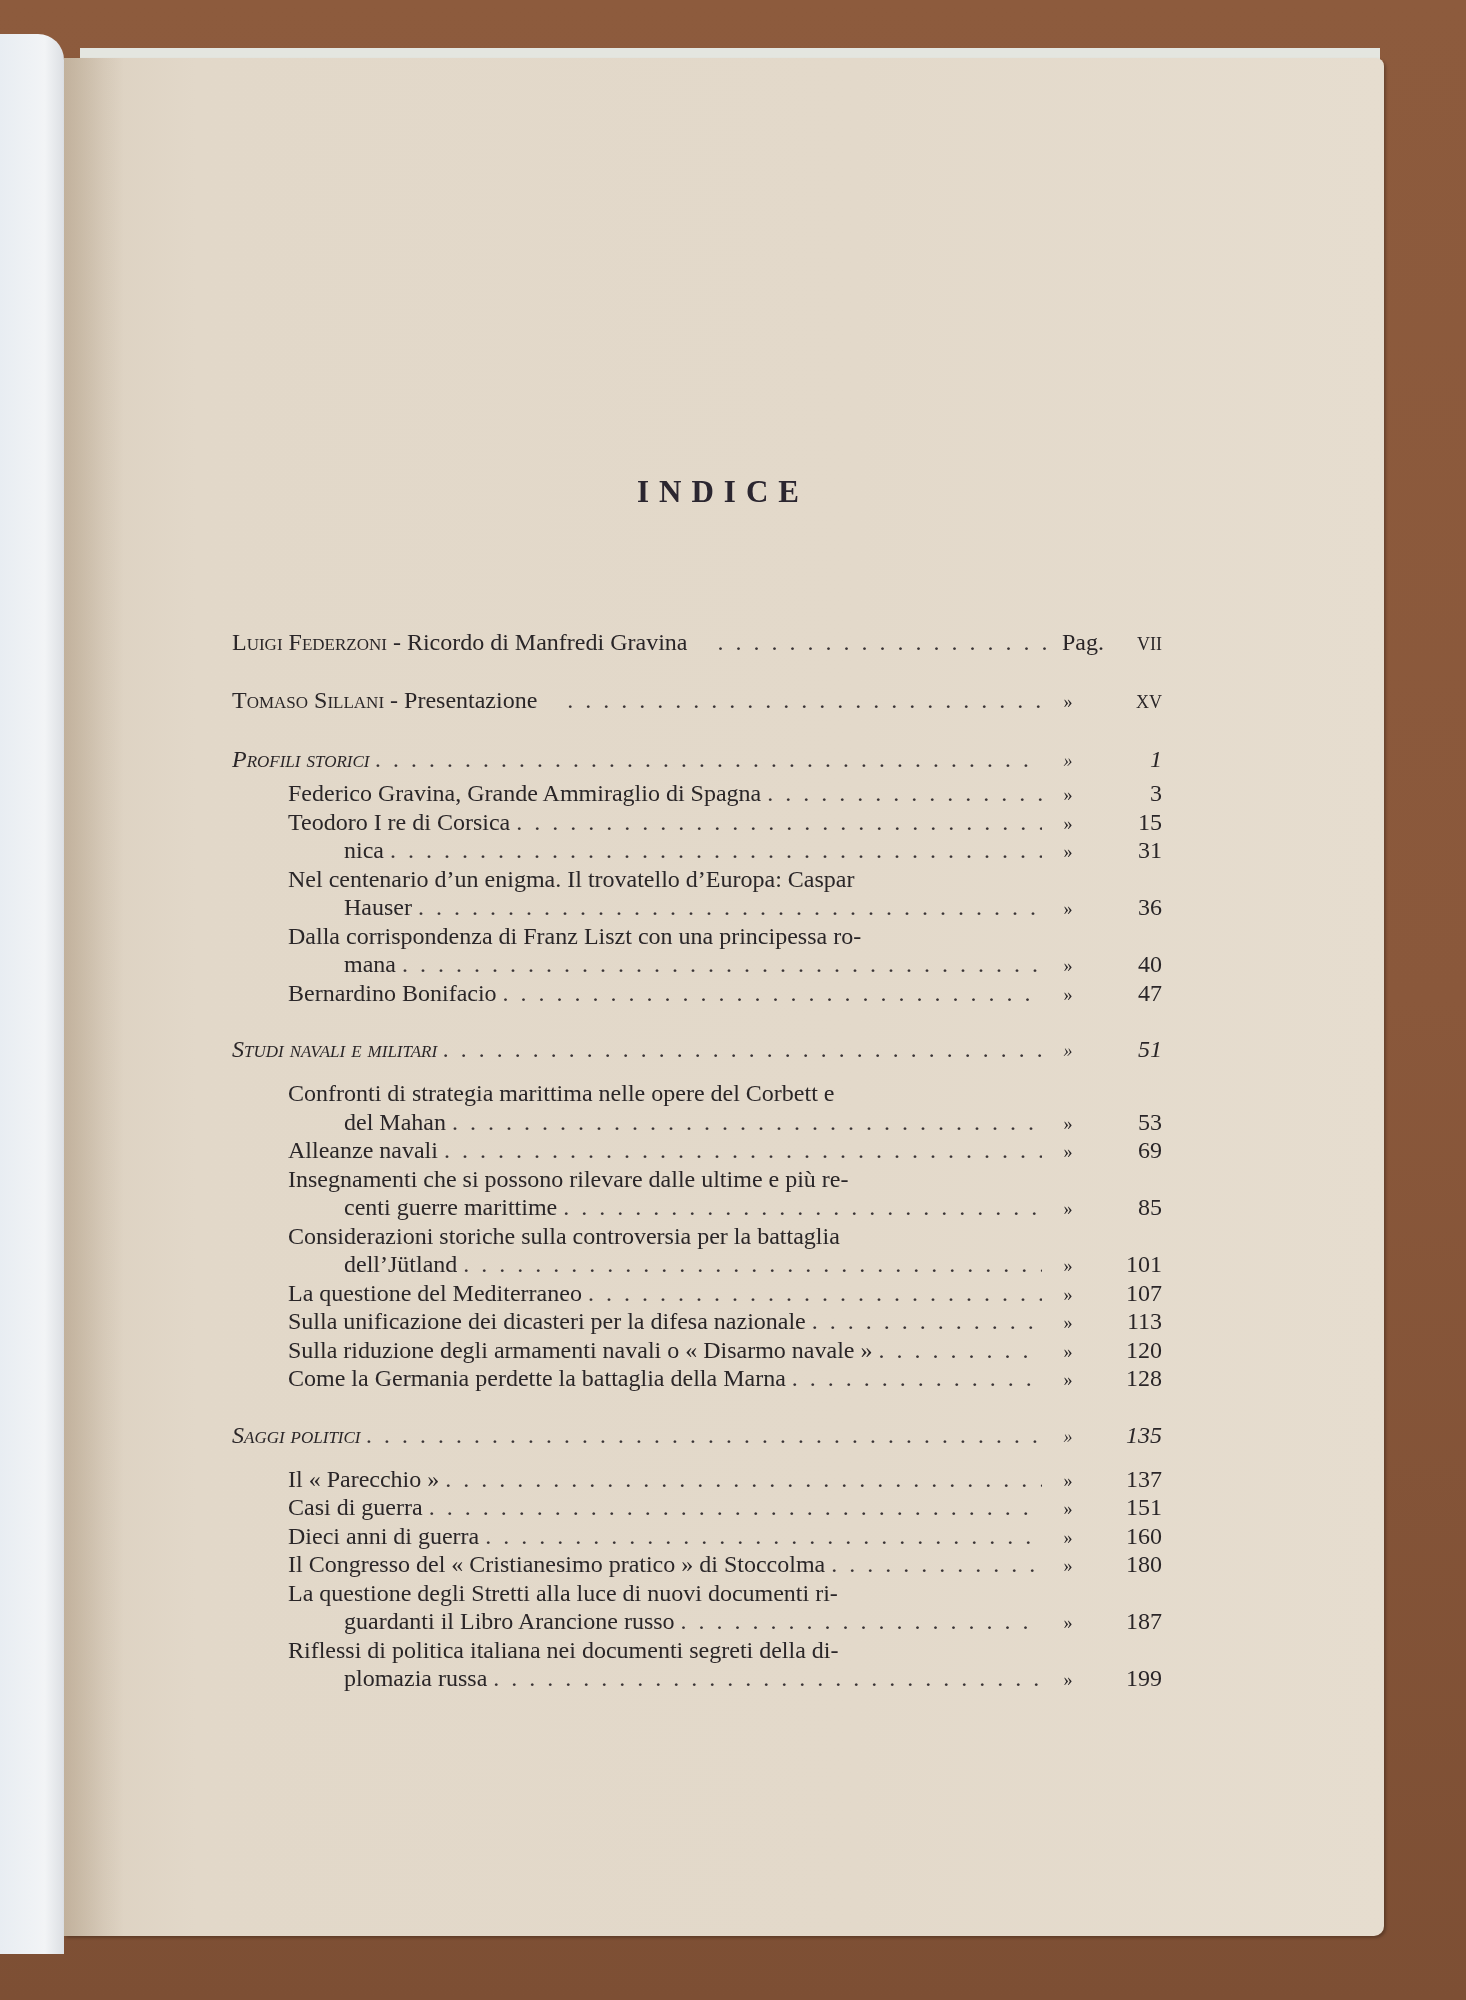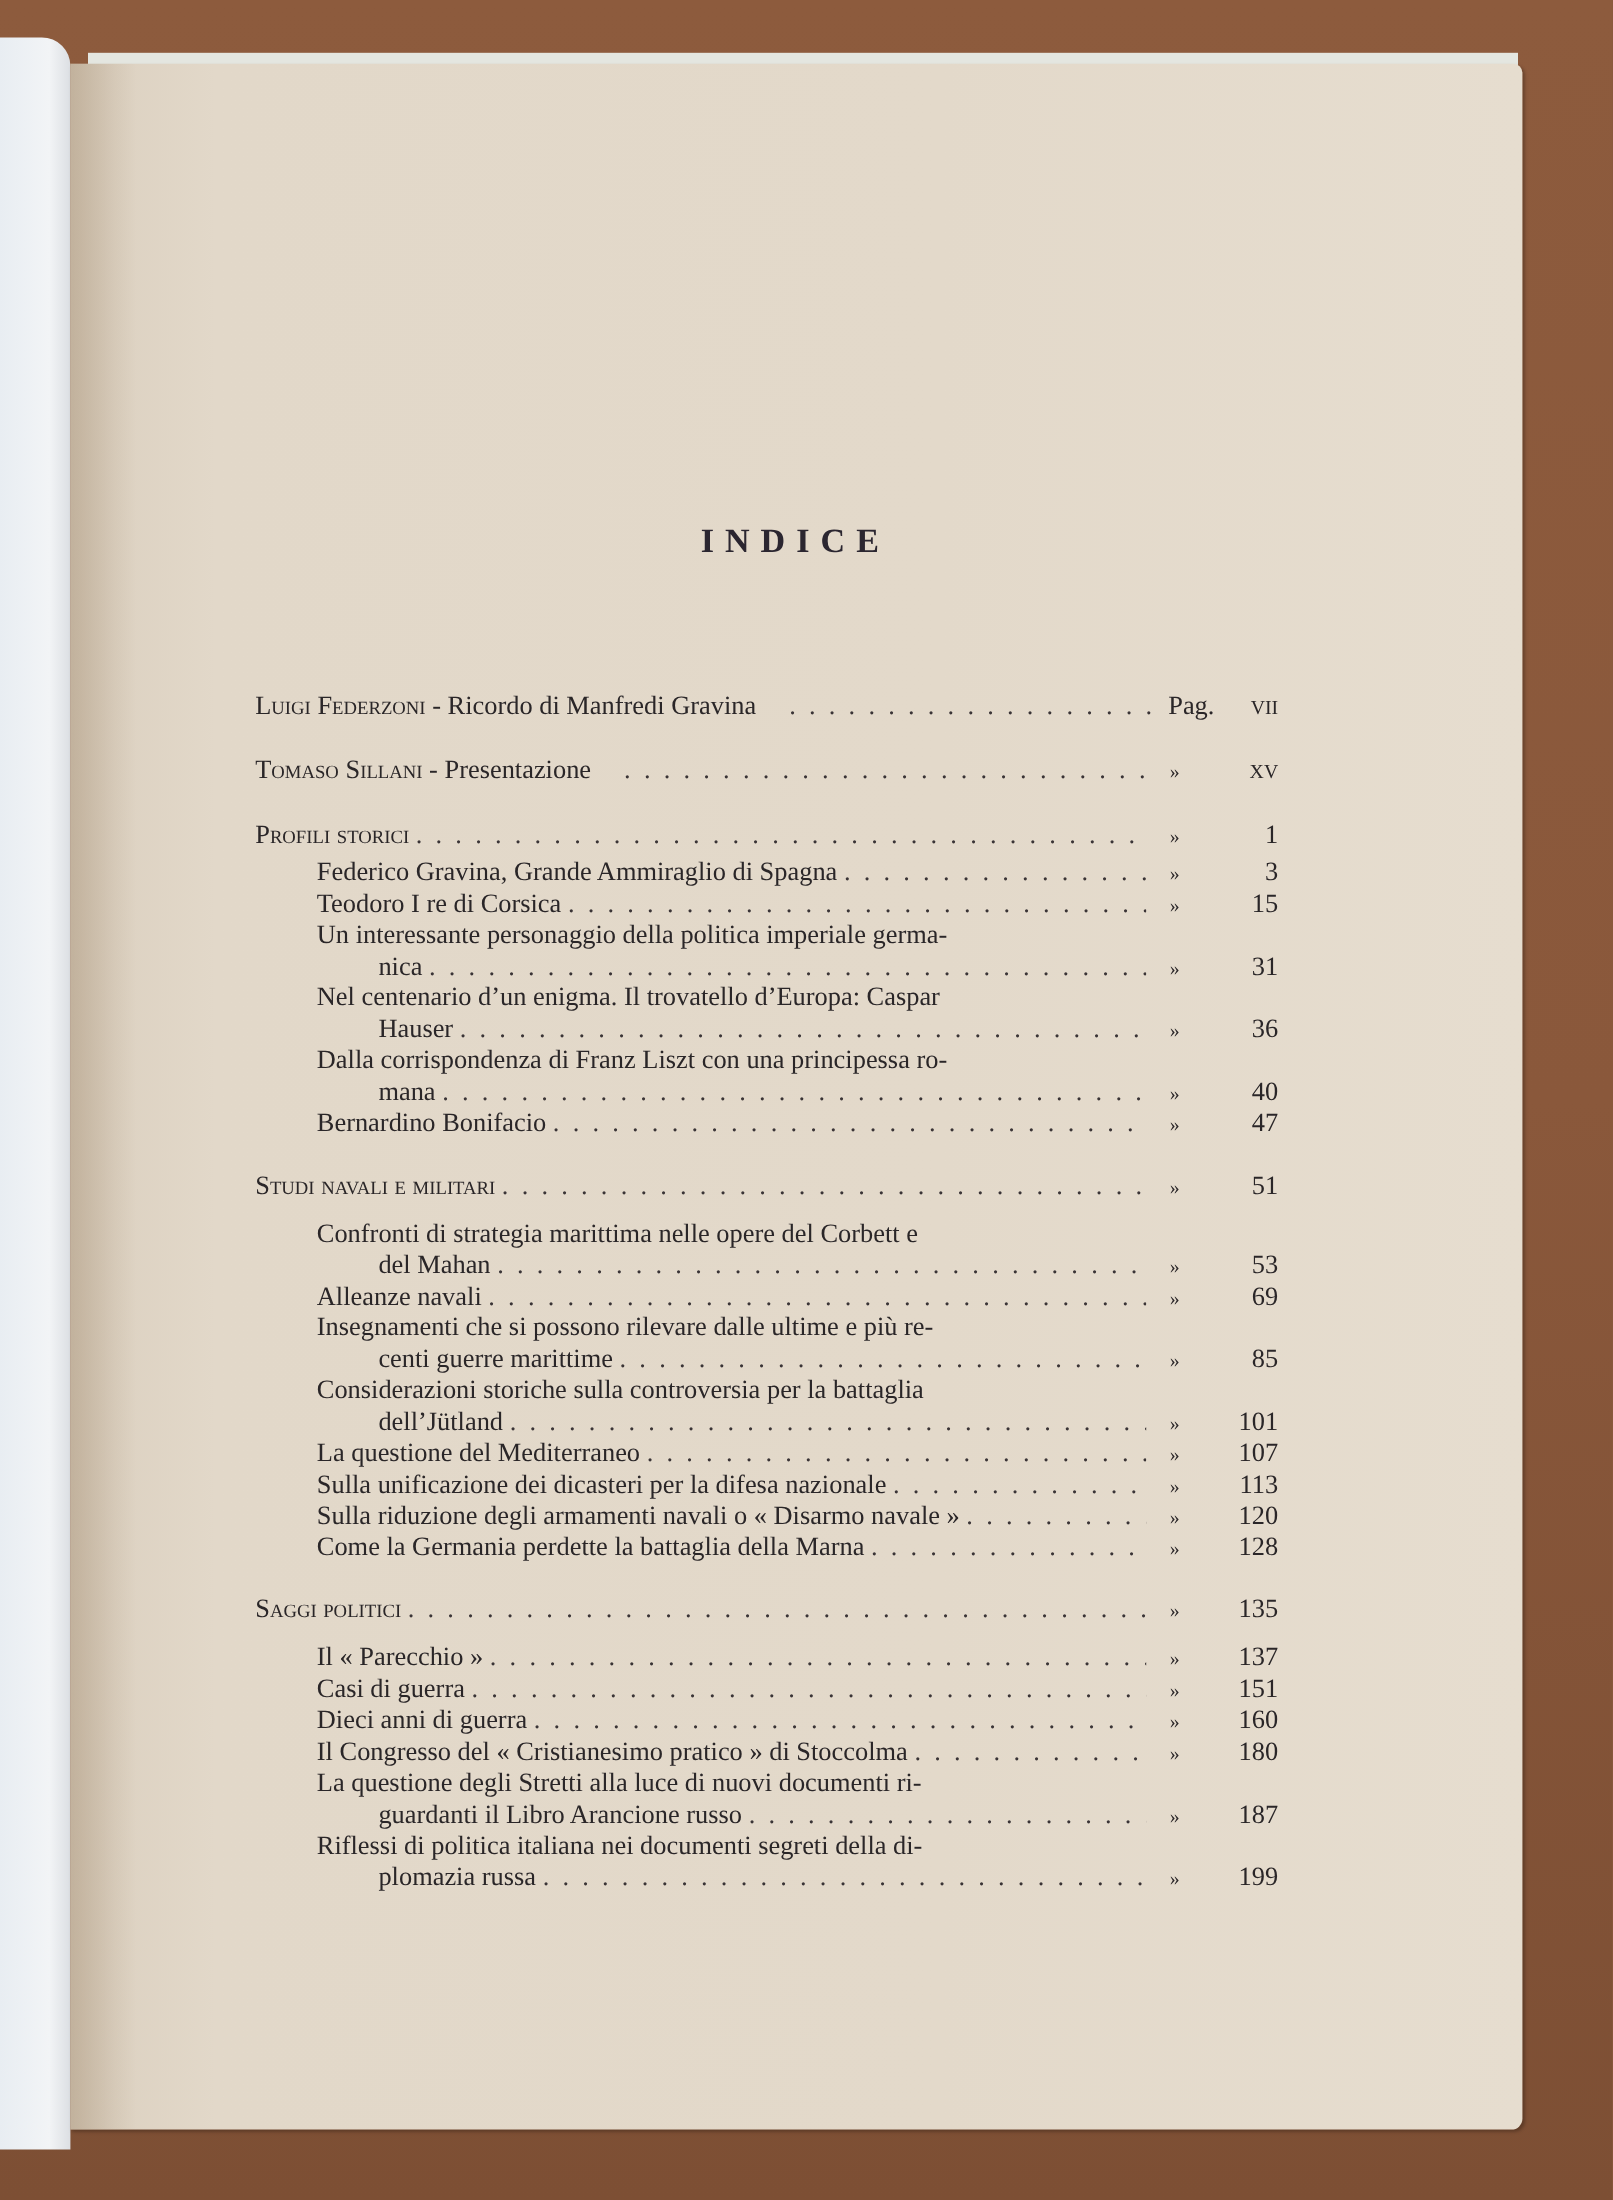--- a/index.html
+++ b/index.html
@@ -40,21 +40,21 @@
     }
     .toc {
       position: absolute; left: 232px; top: 627px; width: 930px;
       color: #2a2628; font-size: 24px;
     }
     .row {
       position: relative; display: flex; align-items: baseline;
       height: 28.5px; line-height: 28.5px;
     }
     .row.top { height: 58px; line-height: 30px; }
-    .row.section { margin-top: 0; }
+    .row.section { margin-top: 0; font-style: italic; }
     .row.gap { margin-top: 28px; }
     .row .text { white-space: nowrap; }
     .row.sub .text { padding-left: 56px; }
     .row.cont .text { padding-left: 112px; }
     .sc { font-variant: small-caps; }
     .dots {
       flex: 1; overflow: hidden; white-space: nowrap; letter-spacing: 0;
       color: #3a3436; margin: 0 6px;
     }
     .dots::after {
@@ -112,24 +112,20 @@
         <span class="dots"></span>
         <span class="ditto">»</span>
         <span class="pg">3</span>
       </div>
       <div class="row sub">
         <span class="text">Teodoro I re di Corsica</span>
         <span class="dots"></span>
         <span class="ditto">»</span>
         <span class="pg">15</span>
       </div>
-      <div class="row sub">
-        <span class="text">Un interessante personaggio della politica imperiale germa-</span>
-        <span class="nodots"></span>
-      </div>
       <div class="row cont">
         <span class="text">nica</span>
         <span class="dots"></span>
         <span class="ditto">»</span>
         <span class="pg">31</span>
       </div>
       <div class="row sub">
         <span class="text">Nel centenario d’un enigma. Il trovatello d’Europa: Caspar</span>
         <span class="nodots"></span>
       </div>

